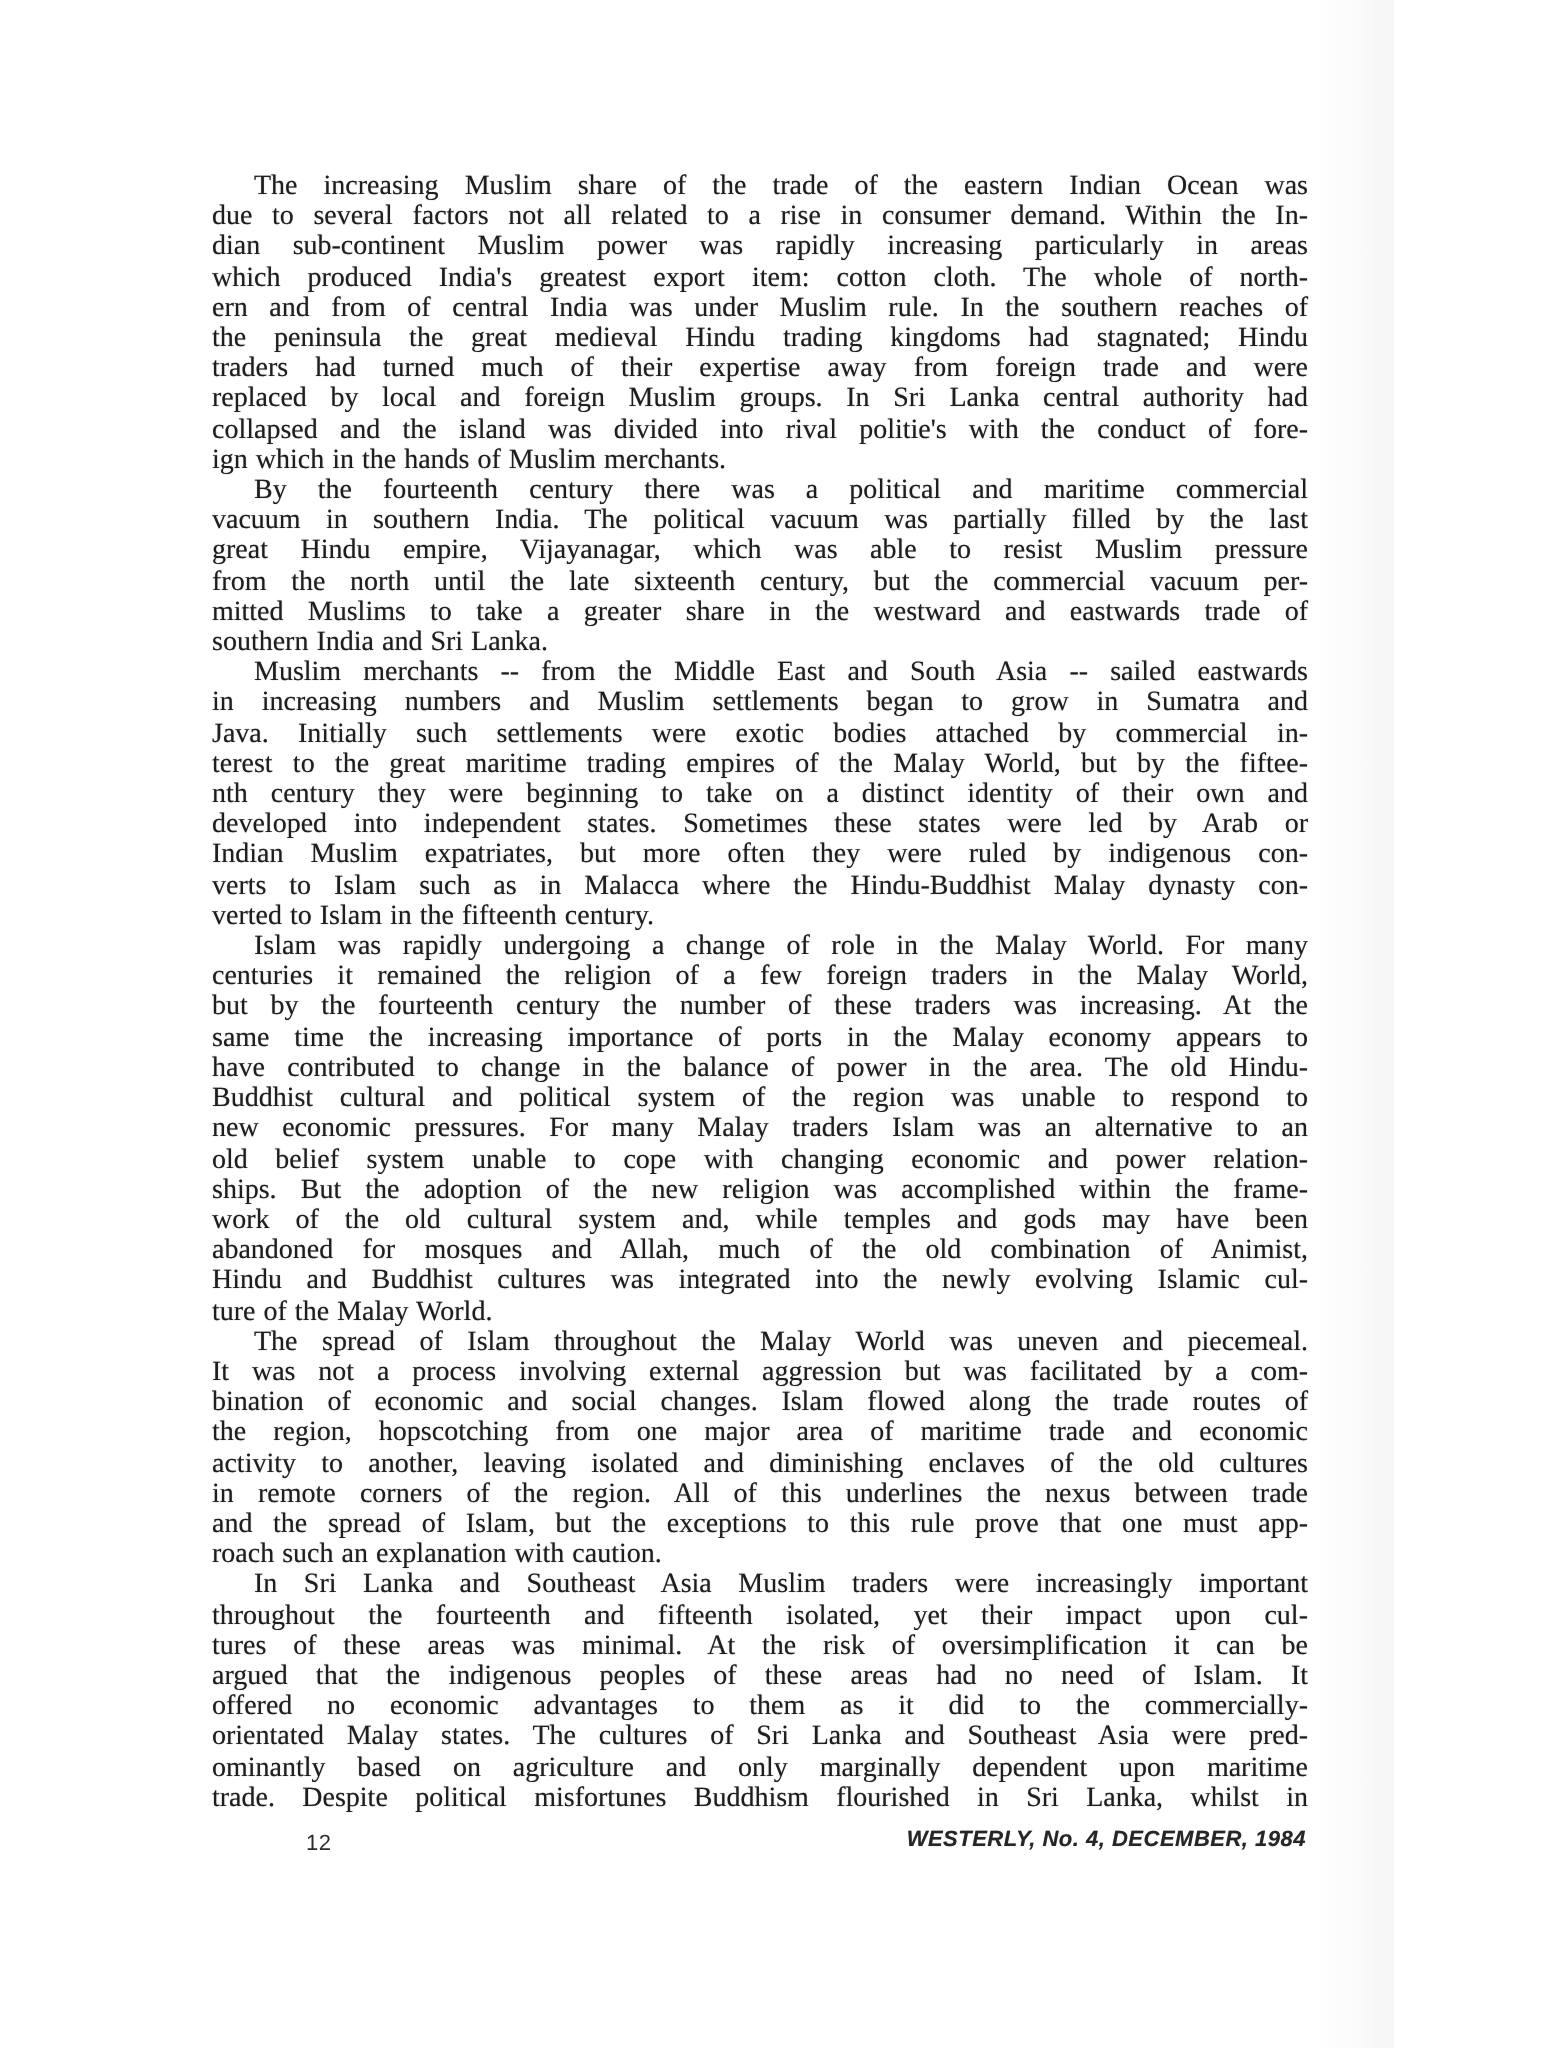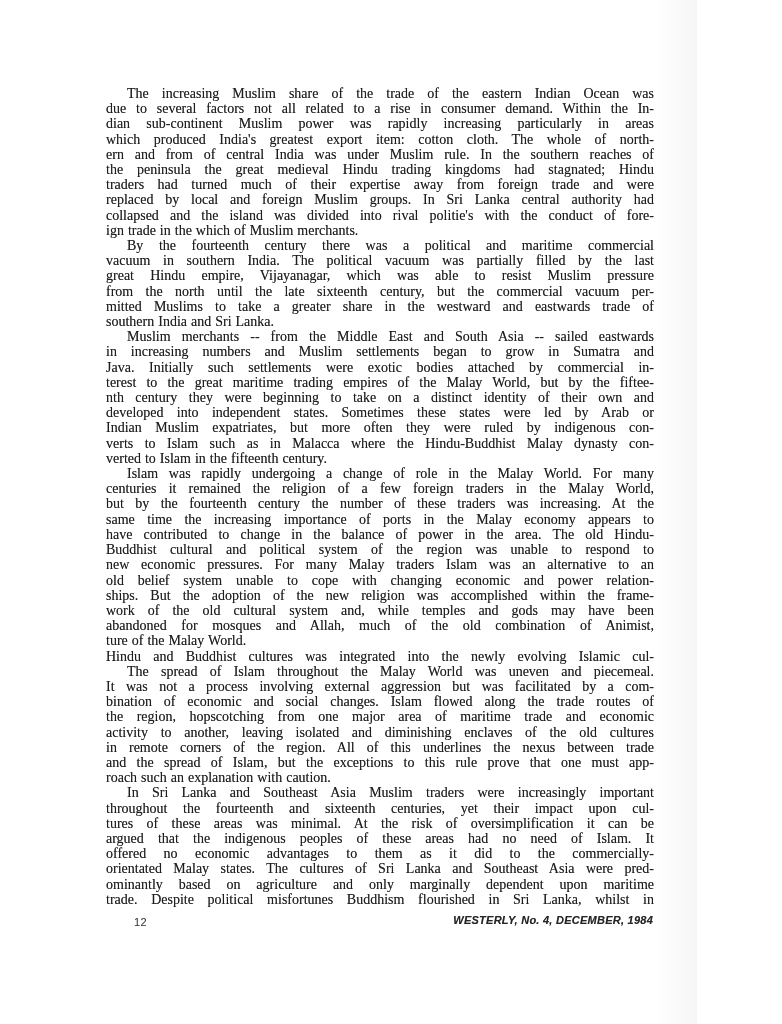--- a/index.html
+++ b/index.html
@@ -53,21 +53,21 @@
     left: 0;
     top: 913px;
     width: 782px;
     height: 22px;
     font-family: "Liberation Sans", sans-serif;
     font-size: 11px;
     color: #2d2d2d;
   }
   .page-num {
     position: absolute;
-    left: 134px;
+    left: 153px;
     top: 3px;
     letter-spacing: 0.3px;
   }
   .journal-line {
     position: absolute;
     right: 129px;
     top: 1px;
     font-weight: 600;
     letter-spacing: 0.25px;
     color: #262626;
@@ -83,21 +83,21 @@
       <div class="para">
         <div class="line first">The increasing Muslim share of the trade of the eastern Indian Ocean was</div>
         <div class="line">due to several factors not all related to a rise in consumer demand. Within the In-</div>
         <div class="line">dian sub-continent Muslim power was rapidly increasing particularly in areas</div>
         <div class="line">which produced India's greatest export item: cotton cloth. The whole of north-</div>
         <div class="line">ern and from of central India was under Muslim rule. In the southern reaches of</div>
         <div class="line">the peninsula the great medieval Hindu trading kingdoms had stagnated; Hindu</div>
         <div class="line">traders had turned much of their expertise away from foreign trade and were</div>
         <div class="line">replaced by local and foreign Muslim groups. In Sri Lanka central authority had</div>
         <div class="line">collapsed and the island was divided into rival politie's with the conduct of fore-</div>
-        <div class="line para-end">ign trade in the which of Muslim merchants.</div>
+        <div class="line para-end">ign which in the hands of Muslim merchants.</div>
       </div>
       <div class="para">
         <div class="line first">By the fourteenth century there was a political and maritime commercial</div>
         <div class="line">vacuum in southern India. The political vacuum was partially filled by the last</div>
         <div class="line">great Hindu empire, Vijayanagar, which was able to resist Muslim pressure</div>
         <div class="line">from the north until the late sixteenth century, but the commercial vacuum per-</div>
         <div class="line">mitted Muslims to take a greater share in the westward and eastwards trade of</div>
         <div class="line para-end">southern India and Sri Lanka.</div>
       </div>
       <div class="para">
@@ -116,36 +116,36 @@
         <div class="line">centuries it remained the religion of a few foreign traders in the Malay World,</div>
         <div class="line">but by the fourteenth century the number of these traders was increasing. At the</div>
         <div class="line">same time the increasing importance of ports in the Malay economy appears to</div>
         <div class="line">have contributed to change in the balance of power in the area. The old Hindu-</div>
         <div class="line">Buddhist cultural and political system of the region was unable to respond to</div>
         <div class="line">new economic pressures. For many Malay traders Islam was an alternative to an</div>
         <div class="line">old belief system unable to cope with changing economic and power relation-</div>
         <div class="line">ships. But the adoption of the new religion was accomplished within the frame-</div>
         <div class="line">work of the old cultural system and, while temples and gods may have been</div>
         <div class="line">abandoned for mosques and Allah, much of the old combination of Animist,</div>
+        <div class="line">Hindu and Buddhist cultures was integrated into the newly evolving Islamic cul-</div>
         <div class="line para-end">ture of the Malay World.</div>
-        <div class="line">Hindu and Buddhist cultures was integrated into the newly evolving Islamic cul-</div>
       </div>
       <div class="para">
         <div class="line first">The spread of Islam throughout the Malay World was uneven and piecemeal.</div>
         <div class="line">It was not a process involving external aggression but was facilitated by a com-</div>
         <div class="line">bination of economic and social changes. Islam flowed along the trade routes of</div>
         <div class="line">the region, hopscotching from one major area of maritime trade and economic</div>
         <div class="line">activity to another, leaving isolated and diminishing enclaves of the old cultures</div>
         <div class="line">in remote corners of the region. All of this underlines the nexus between trade</div>
         <div class="line">and the spread of Islam, but the exceptions to this rule prove that one must app-</div>
         <div class="line para-end">roach such an explanation with caution.</div>
       </div>
       <div class="para">
         <div class="line first">In Sri Lanka and Southeast Asia Muslim traders were increasingly important</div>
-        <div class="line">throughout the fourteenth and sixteenth centuries, yet their impact upon cul-</div>
+        <div class="line">throughout the fourteenth and fifteenth isolated, yet their impact upon cul-</div>
         <div class="line">tures of these areas was minimal. At the risk of oversimplification it can be</div>
         <div class="line">argued that the indigenous peoples of these areas had no need of Islam. It</div>
         <div class="line">offered no economic advantages to them as it did to the commercially-</div>
         <div class="line">orientated Malay states. The cultures of Sri Lanka and Southeast Asia were pred-</div>
         <div class="line">ominantly based on agriculture and only marginally dependent upon maritime</div>
         <div class="line">trade. Despite political misfortunes Buddhism flourished in Sri Lanka, whilst in</div>
       </div>
     </div>
   <div class="footer">
     <span class="page-num">12</span>

